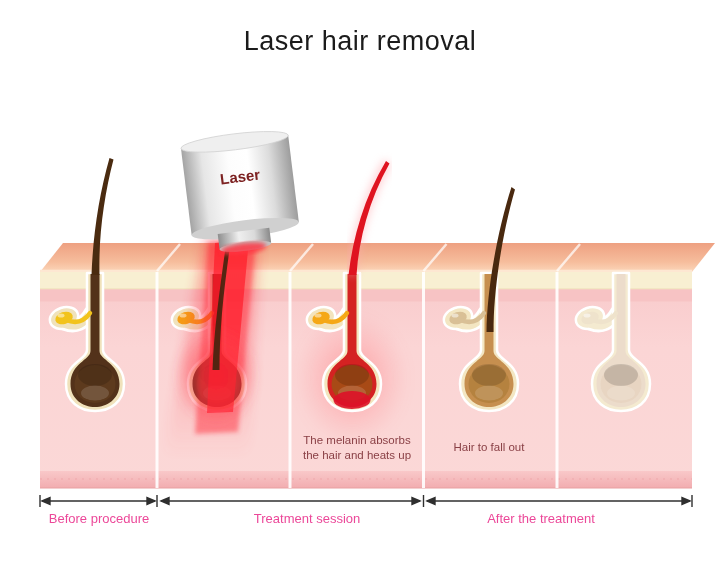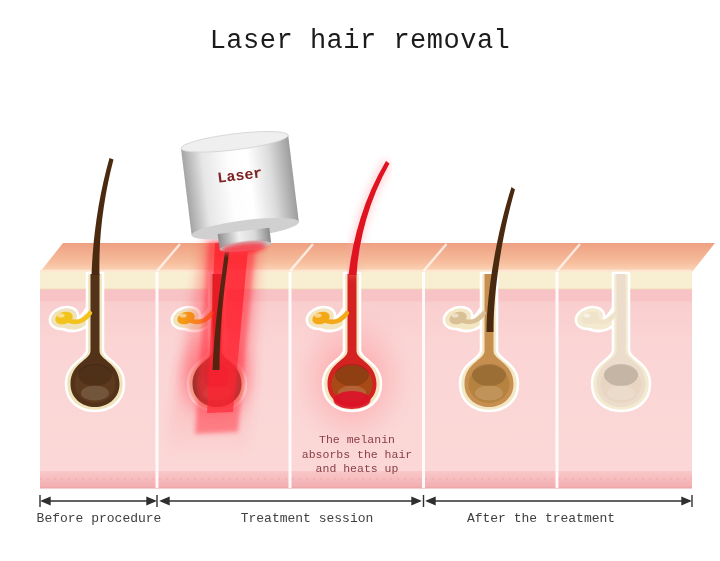--- a/index.html
+++ b/index.html
@@ -1,38 +1,38 @@
 <!DOCTYPE html>
 <html><head>
 <meta charset="utf-8">
 <style>
   html,body{margin:0;padding:0;background:#fff;}
   #stage{
     position:relative;width:720px;height:561px;background:#fff;overflow:hidden;
-    font-family:Liberation Mono, monospace;
+    font-family:Liberation Sans, sans-serif;
   }
   #stage svg{position:absolute;left:0;top:0;}
   .abs{position:absolute;}
   .page-title{
     left:0;top:26px;width:720px;text-align:center;
     font-size:27px;letter-spacing:.5px;color:#1b1b1b;
   }
   .laser-label{
     left:207px;top:168px;width:66px;text-align:center;
     font-size:15px;font-weight:600;color:#7d2222;
     transform:rotate(-7deg);
   }
   .skin-note{
     color:#8a4046;font-size:11.5px;line-height:1.28;text-align:center;
   }
   .note-melanin{left:297px;top:433px;width:120px;}
   .note-fall{left:429px;top:440px;width:120px;white-space:nowrap;}
   .note-smooth{left:578px;top:433px;width:90px;}
   .timeline-label{
-    top:511px;color:#404040;font-size:13px;text-align:center;white-space:nowrap;
+    top:511px;color:#ec4899;font-size:13px;text-align:center;white-space:nowrap;
     transform:translateX(-50%);
   }
   .tl-1{left:99px;}
   .tl-2{left:307px;}
   .tl-3{left:541px;}
 </style>
 </head>
 <body>
 
 <div id="stage">
@@ -175,17 +175,18 @@
       <polygon points="427,501 435,497.5 435,504.5"></polygon>
       <polygon points="690,501 682,497.5 682,504.5"></polygon>
     </g>
   </svg>
 
   <div class="abs page-title">Laser hair removal</div>
 
   <div class="abs laser-label">Laser</div>
 
   <div class="abs skin-note note-melanin">The melanin absorbs the hair and heats up</div>
+  <div class="abs skin-note note-fall">Hair to fall out</div>
 
   <div class="abs timeline-label tl-1">Before procedure</div>
   <div class="abs timeline-label tl-2">Treatment session</div>
   <div class="abs timeline-label tl-3">After the treatment</div>
 </div>
 
 </body></html>

